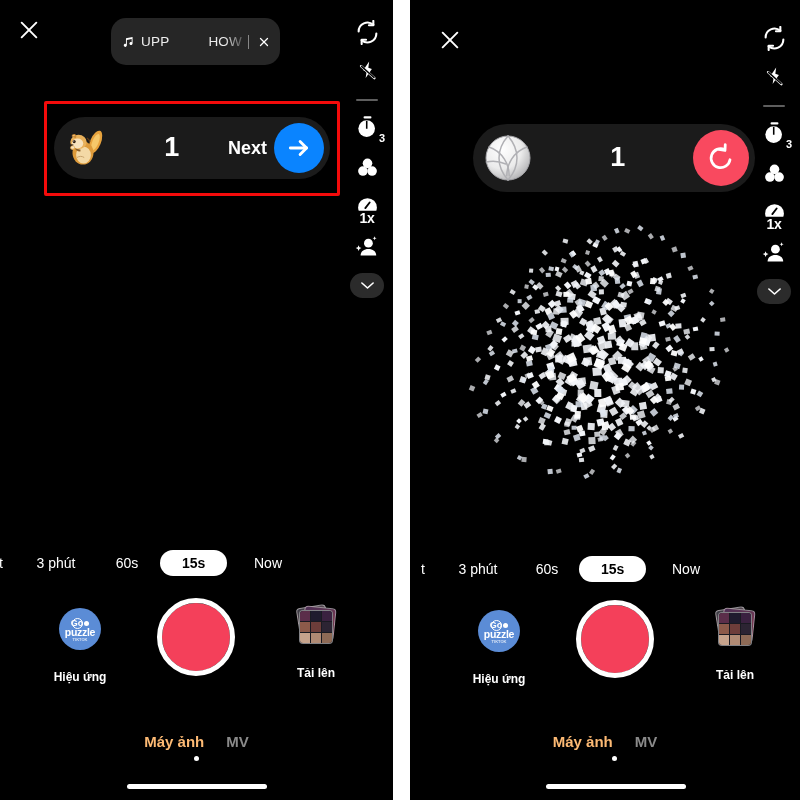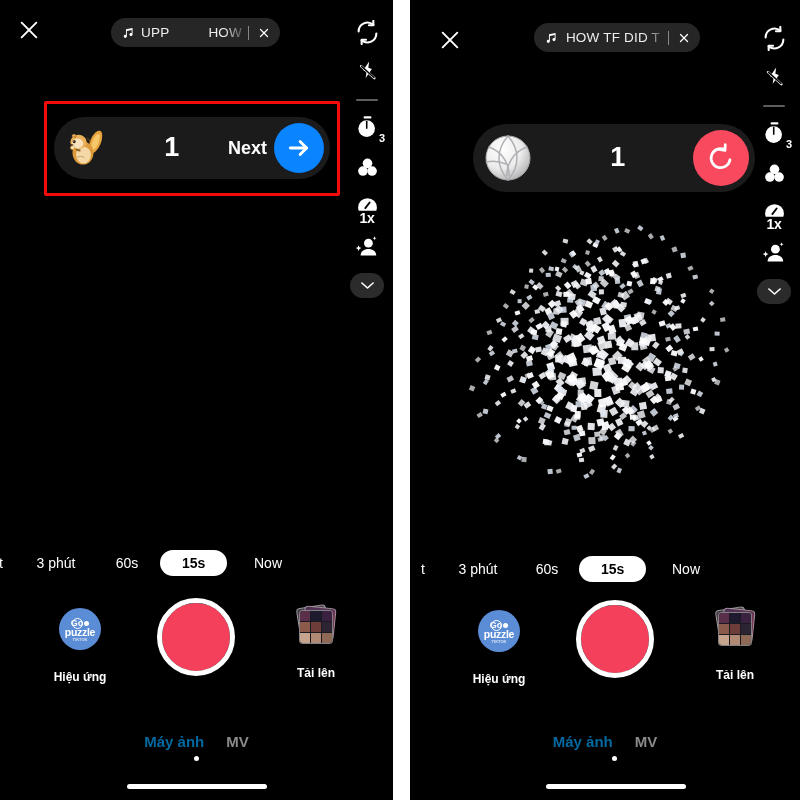--- a/index.html
+++ b/index.html
@@ -36,21 +36,21 @@
   .close-x {
     position:absolute;
     width:26px; height:26px;
     color:#ffffff;
     display:flex; align-items:center; justify-content:center;
   }
   .close-x svg { width:22px; height:22px; }
 
   .music-pill {
     position:absolute;
-    height:29px;
+    height:47px;
     border-radius:15px;
     background:#262626;
     display:flex; align-items:center;
     padding:0 9px 0 10px;
     overflow:hidden;
   }
   .music-note {
     flex:0 0 auto;
     width:14px; height:15px;
     display:flex; align-items:center; justify-content:center;
@@ -322,21 +322,21 @@
     left:0; right:0;
     display:flex; align-items:center; justify-content:center;
     gap:22px;
   }
   .tab {
     color:#8a8a8a;
     font-size:15px;
     font-weight:600;
     white-space:nowrap;
   }
-  .tab.active { color:#0369a1; font-weight:700; }
+  .tab.active { color:#fdba74; font-weight:700; }
   .tab-dot {
     position:absolute;
     width:5px; height:5px;
     border-radius:50%;
     background:#ffffff;
   }
   .home-indicator {
     position:absolute;
     height:5px;
     border-radius:3px;
@@ -532,37 +532,20 @@
   <div class="panel panel-right">
 
     <div class="topbar">
       <div class="close-x" style="left:27px; top:27px;">
         <svg viewBox="0 0 24 24" fill="none" stroke="currentColor" stroke-width="2.1" stroke-linecap="round">
           <line x1="4" y1="4" x2="20" y2="20"></line>
             <line x1="20" y1="4" x2="4" y2="20"></line>
         </svg>
       </div>
 
-      <div class="music-pill" style="left:124px; top:23px; width:166px;">
-        <span class="music-note">
-          <svg viewBox="0 0 24 24" fill="currentColor">
-            <path d="M9 18.2c0 1.55-1.3 2.8-2.9 2.8S3.2 19.75 3.2 18.2s1.3-2.8 2.9-2.8c.44 0 .85.1 1.22.26V5.2l12.2-2.4v12.1c0 1.55-1.3 2.8-2.9 2.8s-2.9-1.25-2.9-2.8 1.3-2.8 2.9-2.8c.44 0 .85.09 1.22.26V6.4L9 8.1v10.1z"></path>
-          </svg>
-        </span>
-        <span class="music-text" style="justify-content:center;">
-          <span class="seg-a">HOW TF DID T</span>
-        </span>
-        <span class="music-divider"></span>
-        <span class="music-close">
-          <svg viewBox="0 0 24 24" fill="none" stroke="currentColor" stroke-width="2.6" stroke-linecap="round">
-            <line x1="5" y1="5" x2="19" y2="19"></line>
-              <line x1="19" y1="5" x2="5" y2="19"></line>
-          </svg>
-        </span>
-      </div>
     </div>
 
     <div class="rail" style="top:18px;">
 
       <div class="rail-item">
         <svg width="25" height="25" viewBox="0 0 24 24" fill="none" stroke="currentColor" stroke-width="2" stroke-linecap="round" stroke-linejoin="round">
           <path d="M20.5 13a8.5 8.5 0 0 1-14.1 6.4"></path>
           <path d="M3.5 11a8.5 8.5 0 0 1 14.1-6.4"></path>
           <polyline points="17.6 0.9 17.6 5.1 13.4 5.1"></polyline>
           <polyline points="6.4 23.1 6.4 18.9 10.6 18.9"></polyline>

